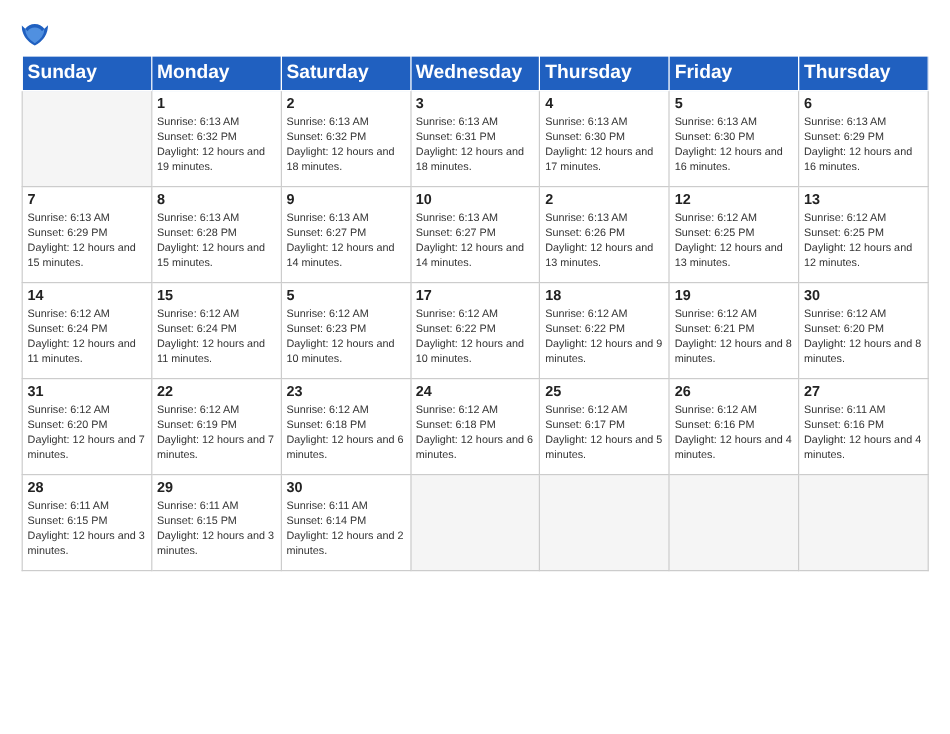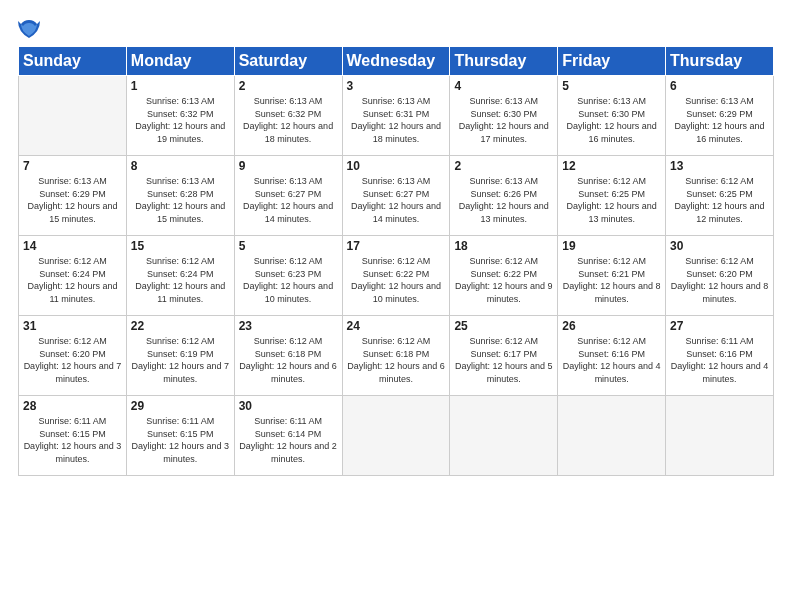--- a/index.html
+++ b/index.html
@@ -85,21 +85,20 @@
     .day-num {
       font-size: 12px;
       font-weight: bold;
       color: #222;
       margin-bottom: 2px;
     }
     .day-info {
       font-size: 9px;
       color: #333;
       line-height: 1.4;
-      text-align: center;
     }
     .empty-cell {
       background: #f9f9f9;
     }
     tbody tr:nth-child(odd) td {
       background: #fff;
     }
     tbody tr td.empty-cell {
       background: #f5f5f5;
     }

